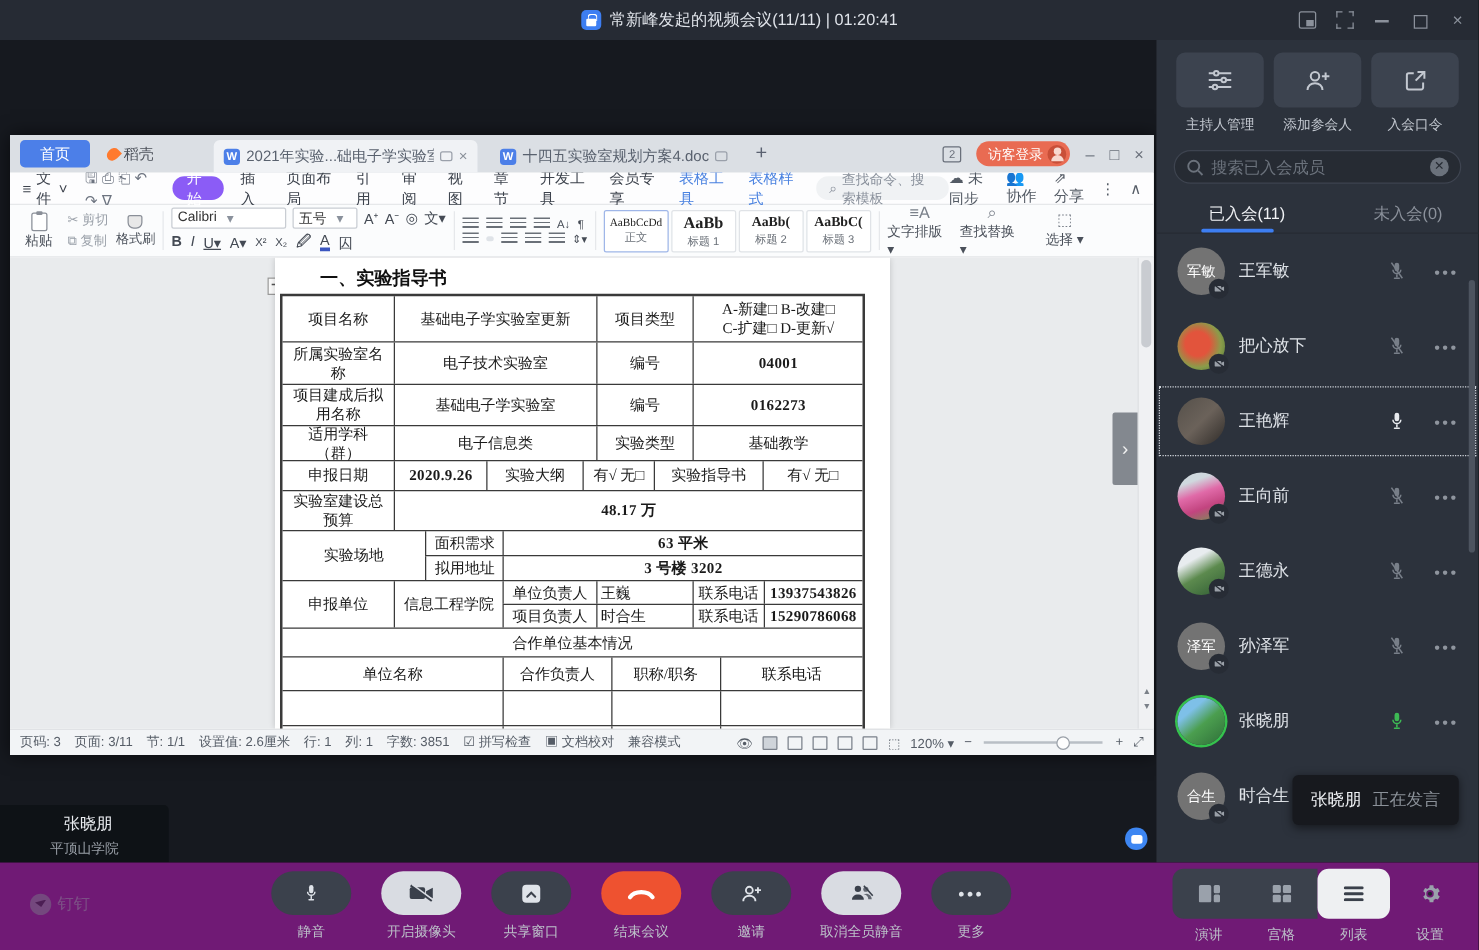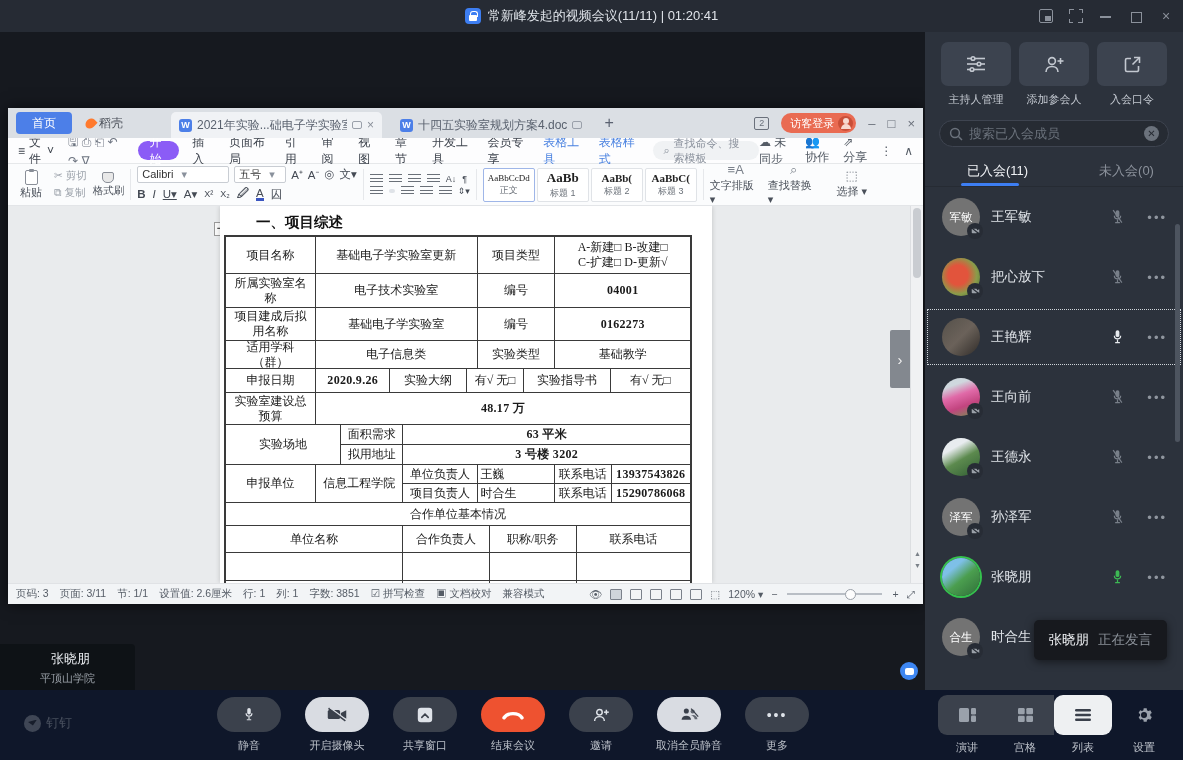--- a/index.html
+++ b/index.html
@@ -24,21 +24,21 @@
   .exp-ic b { position:absolute; right:0; top:0; width:4px; height:4px; border-right:1.5px solid #8b919b; border-top:1.5px solid #8b919b; }
   .exp-ic i { position:absolute; left:0; bottom:0; width:4px; height:4px; border-left:1.5px solid #8b919b; border-bottom:1.5px solid #8b919b; }
   .min-ic::after { content:""; position:absolute; left:1px; top:7px; width:11px; height:1.5px; background:#8b919b; }
   .max-ic::after { content:""; position:absolute; left:2px; top:3px; width:9px; height:9px; border:1.3px solid #8b919b; }
   .cls-ic { font-size:14px; line-height:14px; text-align:center; color:#8b919b; }
 
   
   .main { position:absolute; top:32px; left:0; width:1183px; height:658px; display:flex; }
   .stage { width:925px; height:658px; position:relative; background:#16191f; }
   .sidebar { width:258px; height:658px; position:relative; background:#2c323c; }
-  .bottombar { position:absolute; bottom:0; left:0; width:1183px; height:70px; background:#0f172a; }
+  .bottombar { position:absolute; bottom:0; left:0; width:1183px; height:70px; background:#701a75; }
 
   
   .wps { position:absolute; left:8px; top:76px; width:915px; height:496px; background:#fff;
     box-shadow:0 0 14px rgba(0,0,0,.6); display:flex; flex-direction:column; font-family:"Liberation Sans",sans-serif; }
   .wps-tabbar { height:30px; background:#dbdfe4; display:flex; align-items:center; position:relative; flex-shrink:0; }
   .hometab { margin-left:8px; width:56px; height:22px; background:#4c7fe8; color:#fff; border-radius:4px;
     font-size:12px; display:flex; align-items:center; justify-content:center; }
   .docertab { margin-left:14px; height:22px; display:flex; align-items:center; gap:4px; font-size:12px; color:#4a4f58; }
   .flame { width:9px; height:11px; background:#ff7a2e; border-radius:50% 0 50% 50%; transform:rotate(45deg); }
   .doctab { height:26px; margin-top:4px; display:flex; align-items:center; gap:5px; padding:0 8px;
@@ -375,21 +375,21 @@
           <div class="rtool">
               <span class="ric">⬚</span>
               <span><span>选择</span> ▾</span>
             </div>
         </div>
       </div>
 
       <div class="wps-doc">
         <div class="tblhandle">✛</div>
         <div class="page">
-          <div class="dheading">一、项目综述</div>
+          <div class="dheading">一、实验指导书</div>
           <div class="tbl">
             <div class="trow" style="height:36px;">
               <div class="tc" style="width:19.2%;">项目名称</div>
               <div class="tc" style="width:34.8%;">基础电子学实验室更新</div>
               <div class="tc" style="width:16.8%;">项目类型</div>
               <div class="tc" style="width:29.2%; flex-direction:column;">
                 <div>A-新建□  B-改建□</div>
                 <div>C-扩建□  D-更新√</div>
               </div>
             </div>

